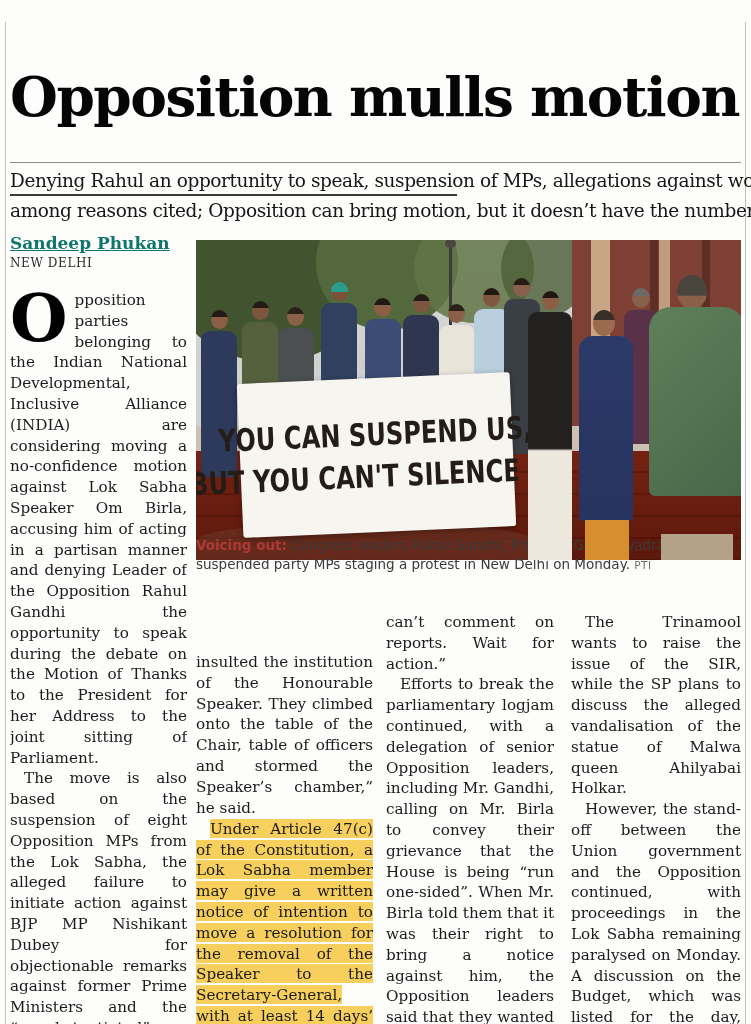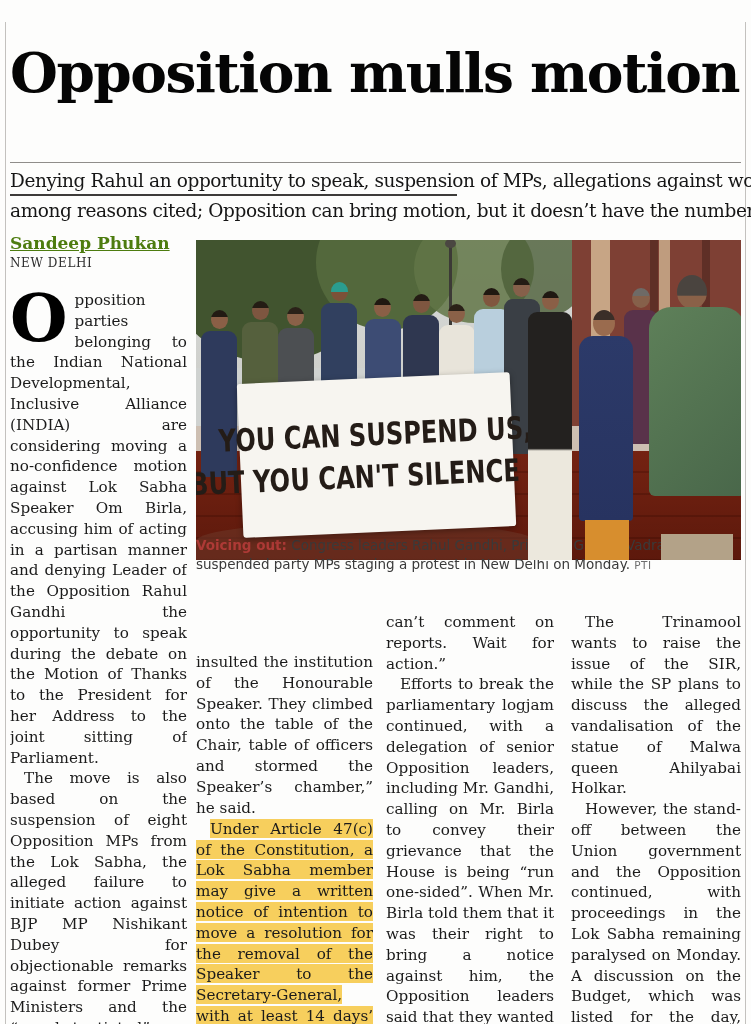--- a/index.html
+++ b/index.html
@@ -2,32 +2,32 @@
 <html><head>
 <meta charset="utf-8">
 <style>
   html,body{margin:0;padding:0;background:#efedea;}
   .page{position:relative;width:751px;height:1024px;background:#fdfdfc;overflow:hidden;
         font-family:"DejaVu Serif","Liberation Serif",serif;color:#1c1c1c;}
   .edge{position:absolute;top:22px;bottom:0;width:1px;background:#c3c1be;}
   .edge.left{left:5px;} .edge.right{left:745px;}
 
   
-  .headline{position:absolute;left:10px;top:4px;width:736px;font-weight:700;color:#050505;
+  .headline{position:absolute;left:10px;top:28px;width:736px;font-weight:700;color:#050505;
             font-size:55px;line-height:64px;letter-spacing:-1.5px;}
   .rule-top{position:absolute;left:10px;top:162px;width:731px;height:1px;background:#8f8d8a;}
 
   
   .standfirst{position:absolute;left:10px;top:168px;width:736px;font-size:18.5px;line-height:25px;
               letter-spacing:-0.4px;color:#161616;white-space:nowrap;}
   .sf-underline{width:447px;height:2px;background:#3d3b39;margin:1px 0 2px 0;}
 
   
   .byline{position:absolute;left:10px;top:233px;width:180px;}
-  .byline .author{font-size:17px;font-weight:700;text-decoration:underline;color:#4d7c0f;}
+  .byline .author{font-size:17px;font-weight:700;text-decoration:underline;color:#0f766e;}
   .byline .place{font-size:12px;letter-spacing:0.6px;color:#2e2e2e;margin-top:3px;}
 
   
   .photo{position:absolute;left:196px;top:240px;width:545px;height:320px;overflow:hidden;background:#cfd2d0;}
   .sky{position:absolute;left:0;top:0;width:75%;height:40%;background:linear-gradient(#d9dcdb,#cfd0cc);}
   .tree{position:absolute;border-radius:50%;}
   .lamp{position:absolute;left:46.5%;top:1%;width:3px;height:29%;background:#3c3a36;}
   .lamp:before{content:"";position:absolute;left:-4px;top:-4px;width:11px;height:9px;border-radius:50%;background:#4a4641;}
   .building{position:absolute;right:0;top:0;width:31%;height:72%;
             background:repeating-linear-gradient(90deg,#7e4034 0 26px,#5f2f26 26px 34px,#7e4034 34px 52px);}

